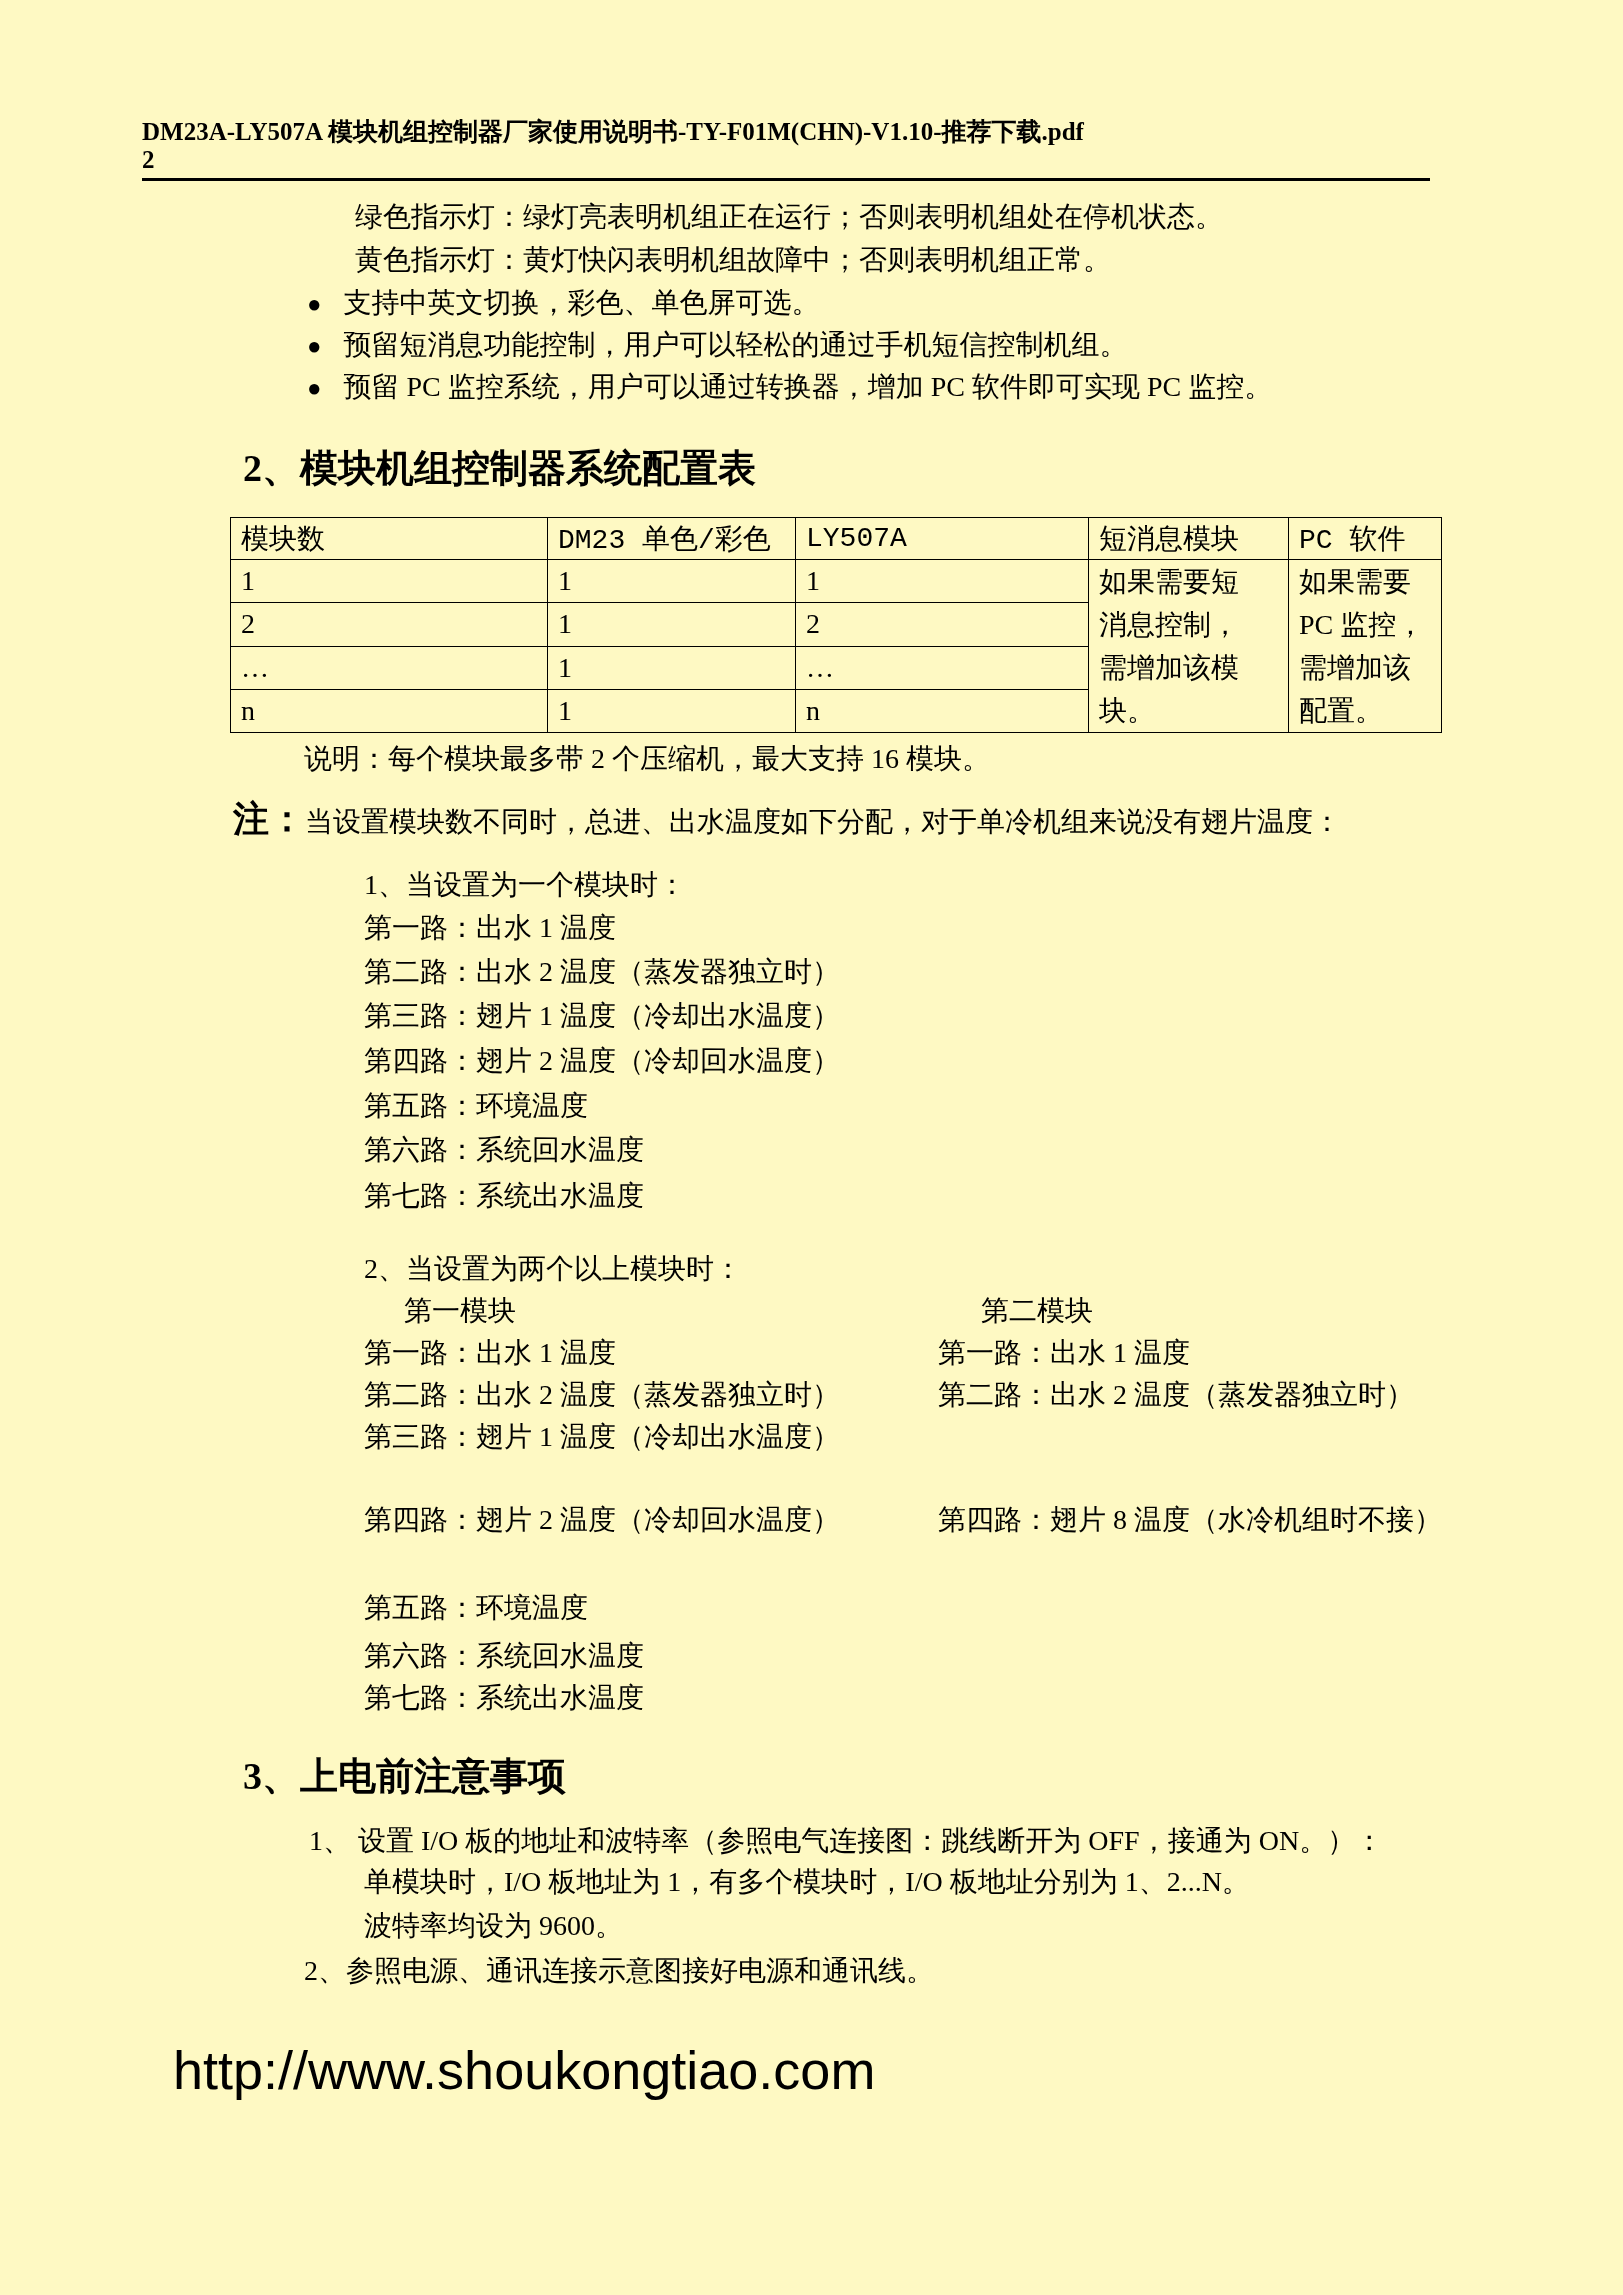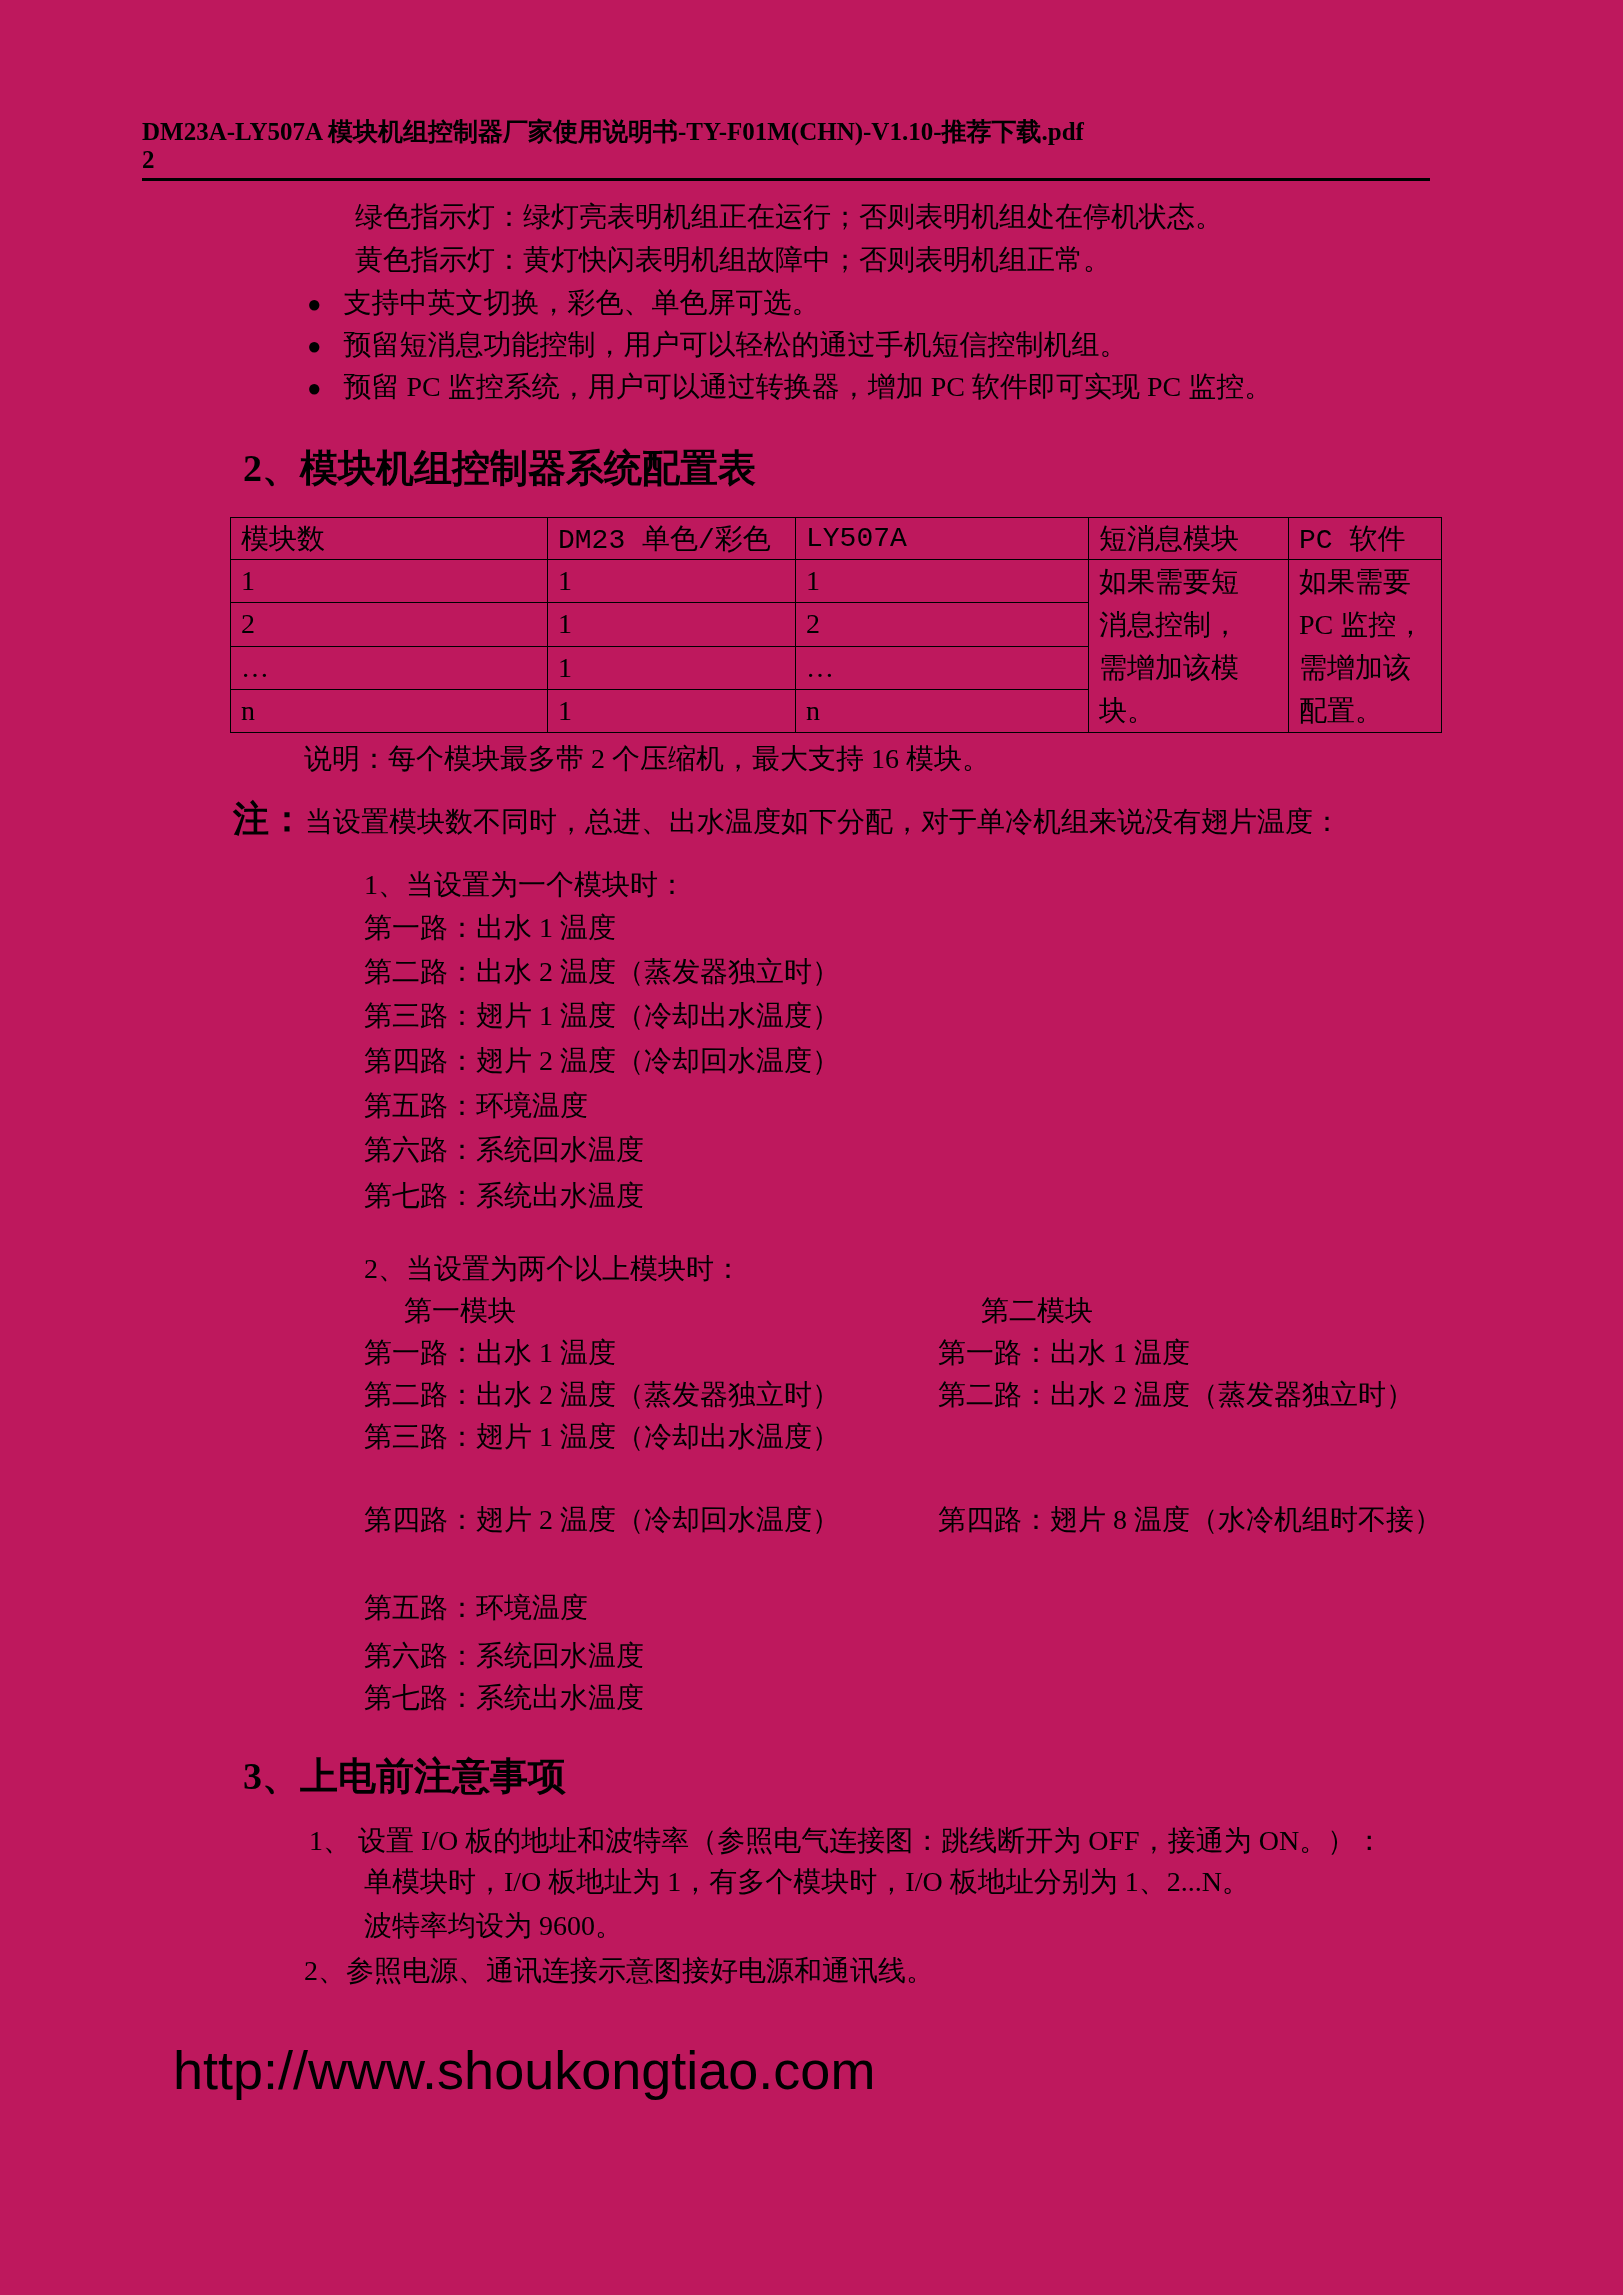--- a/index.html
+++ b/index.html
@@ -1,17 +1,17 @@
 <!DOCTYPE html>
 <html style="font-size:13.5px"><head>
 <meta charset="utf-8">
 <style>
   html,body{margin:0;padding:0;background:#ffffff;}
   .page{
-    position:relative;width:1623px;height:2295px;background:#be185d;overflow:hidden;
+    position:relative;width:1623px;height:2295px;background:#fef9c3;overflow:hidden;
     font-family:"Liberation Serif","DejaVu Serif",serif;color:#000;
   }
   .t{position:absolute;font-size:28px;line-height:1.2;white-space:nowrap;}
   .b{font-weight:bold;}
   .h2{position:absolute;font-size:38px;font-weight:bold;line-height:1.2;white-space:nowrap;}
   .rule{position:absolute;background:#000;}
   .dot{font-size:24px;margin-right:22px;}
   .note-flex{position:absolute;display:flex;align-items:baseline;white-space:nowrap;}
   .note-label{font-size:36px;font-weight:bold;line-height:1.1;}
   .note-text{font-size:28px;}

